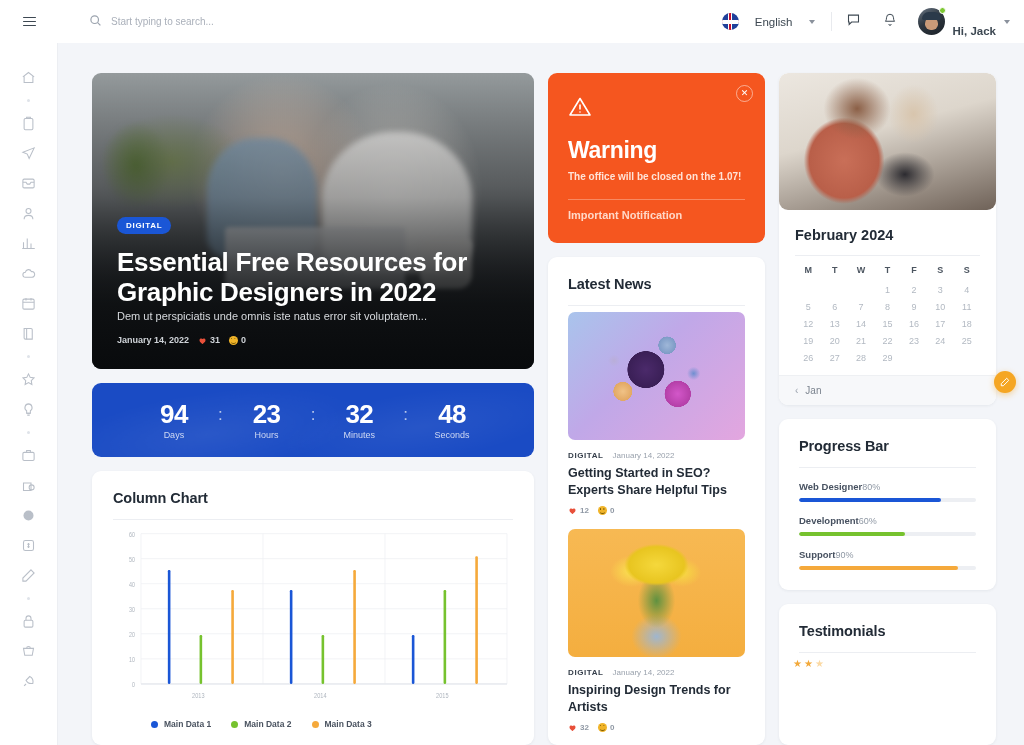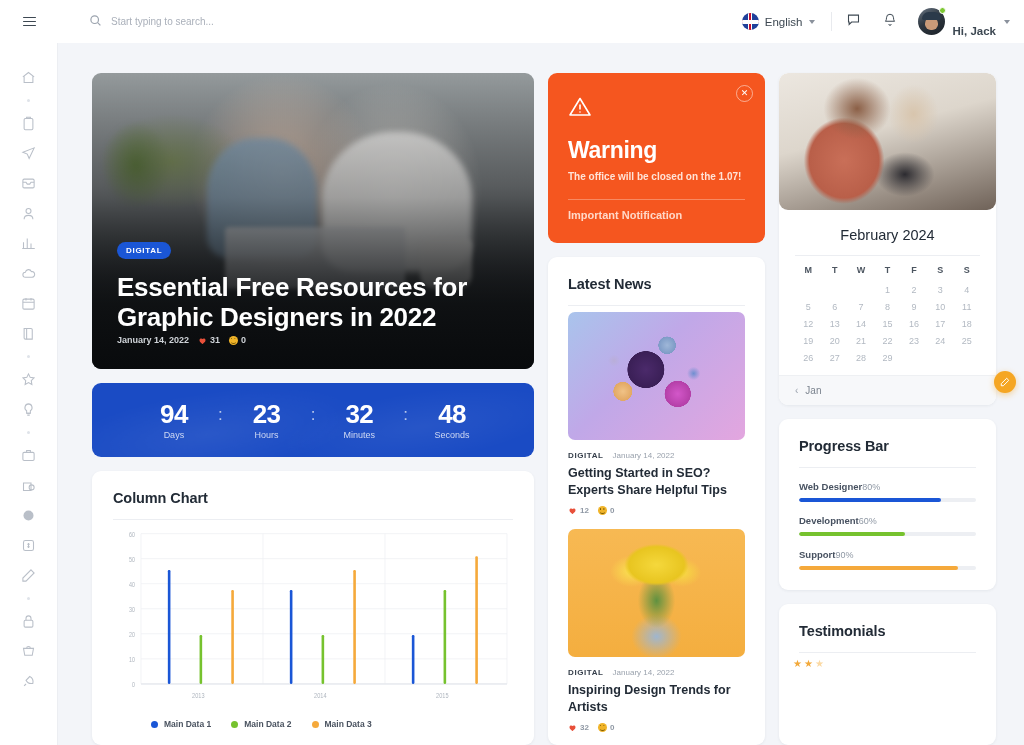--- a/index.html
+++ b/index.html
@@ -30,21 +30,21 @@
   .search-wrap {
     flex: 1; display: flex; align-items: center; padding-left: 31px; gap: 9px;
   }
   .search-input {
     border: none; outline: none; font-size: 10px; color: #99a0ab;
     font-family: "Liberation Sans", sans-serif; width: 280px; background: transparent;
   }
   .search-input::placeholder { color: #aab0ba; }
 
   .topright { display: flex; align-items: center; gap: 0; padding-right: 14px; }
-  .lang { display: flex; align-items: center; gap: 6px; cursor: pointer; padding: 0 12px; }
+  .lang { display: flex; align-items: center; gap: 16px; cursor: pointer; padding: 0 12px; }
   .lang-label { font-size: 11.5px; color: #3d4852; }
   .flag {
     width: 17px; height: 17px; border-radius: 50%; position: relative; overflow: hidden;
     background: #20409a; flex: 0 0 auto;
   }
   .flag::before {
     content:""; position:absolute; left:50%; top:0; width:4px; height:100%;
     margin-left:-2px; background:#fff;
   }
   .flag::after {
@@ -243,21 +243,21 @@
       radial-gradient(ellipse 48px 44px at 36% 26%, #8b5f46 0%, rgba(139,95,70,0) 70%),
       radial-gradient(ellipse 56px 60px at 30% 64%, #c96f58 0%, #b95f49 62%, rgba(185,95,73,0) 72%),
       radial-gradient(ellipse 34px 40px at 62% 30%, #d8c5ad 0%, rgba(216,197,173,0) 74%),
       radial-gradient(ellipse 40px 30px at 58% 74%, #2c2b30 0%, rgba(44,43,48,0) 74%),
       linear-gradient(165deg,#ece7e0 0%,#ddd6cc 42%,#6f6258 100%);
   }
 
   
   .calcard { border-radius:9px; overflow:hidden; }
   .cal-body { padding:17px 16px 12px 16px; }
-  .cal-title { font-size:14.5px; font-weight:400; color:#222b36; text-align:center; }
+  .cal-title { font-size:14.5px; font-weight:700; color:#222b36; }
   .cal-rule { height:1px; background:#eceef2; margin:12px 0 9px 0; }
   .cal-grid { display:grid; grid-template-columns:repeat(7,1fr); row-gap:7px; }
   .cal-dow { font-size:9px; font-weight:700; color:#4c5560; text-align:center; padding-bottom:3px; }
   .cal-day { font-size:9px; color:#b2b9c2; text-align:center; cursor:pointer; }
   .cal-day.empty { cursor:default; }
   .cal-foot {
     background:#f7f8fa; border-top:1px solid #eef0f3; padding:9px 16px;
     display:flex; align-items:center; gap:7px;
   }
   .cal-prev { font-size:10px; color:#9aa2ad; cursor:pointer; }
@@ -512,20 +512,21 @@
     <div class="hero">
       <div class="he-plant"></div>
       <div class="he-jacket"></div>
       <div class="he-shirt"></div>
       <div class="he-laptop"></div>
       <div class="he-cup"></div>
       <div class="hero-overlay"></div>
       <div class="hero-content">
         <span class="badge-digital">DIGITAL</span>
         <div class="hero-title">Essential Free Resources for Graphic Designers in 2022</div>
+        <div class="hero-sub">Dem ut perspiciatis unde omnis iste natus error sit voluptatem...</div>
         <div class="hero-meta">
           <span>January 14, 2022</span>
           <span class="meta-stat">
             <span class="heart">
               <svg viewBox="0 0 24 24" width="9" height="9" fill="#e8503a">
                   <path d="M12 21s-8-5-8-10a4.5 4.5 0 018-2.8A4.5 4.5 0 0120 11c0 5-8 10-8 10z"></path>
                 </svg>
             </span>
             <span>31</span>
           </span>

